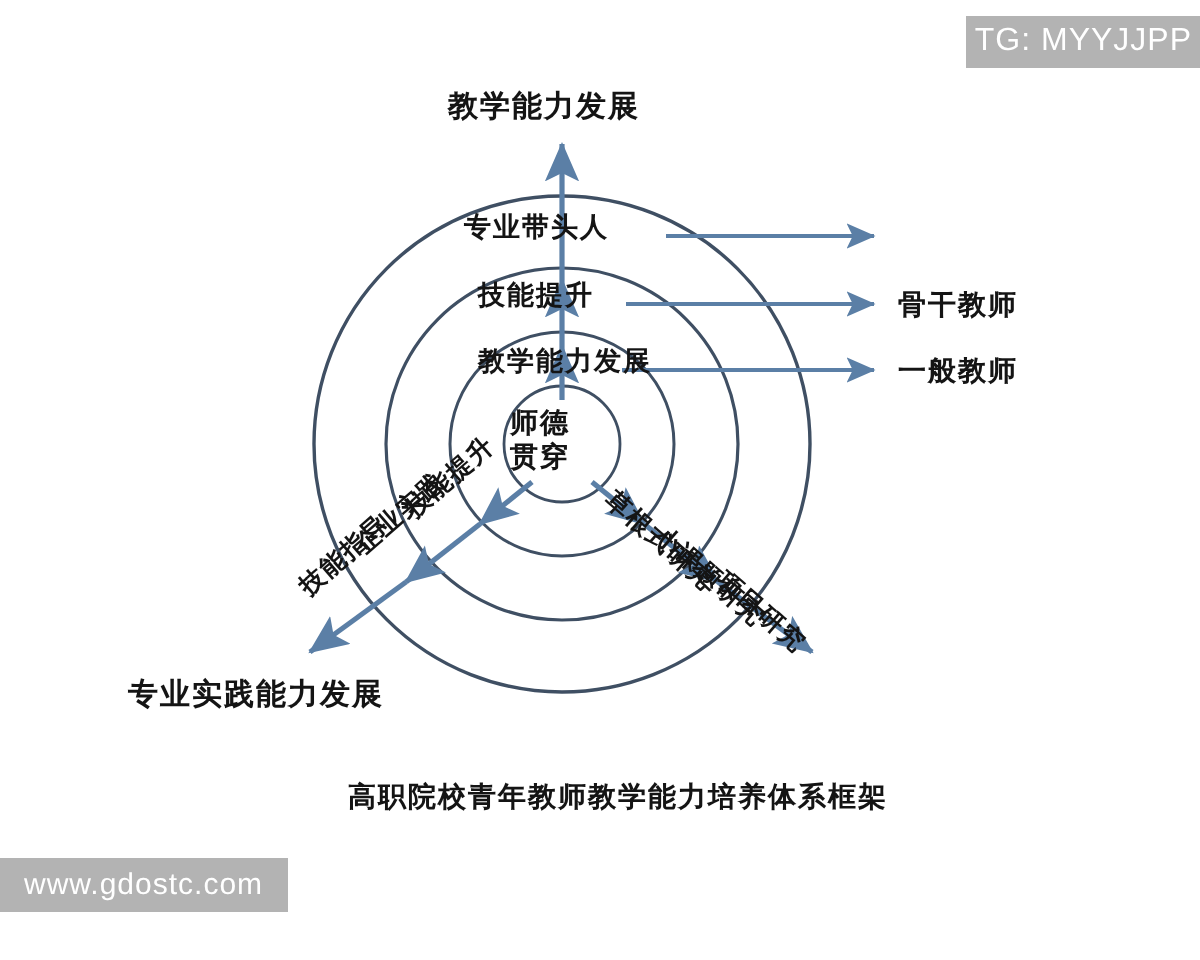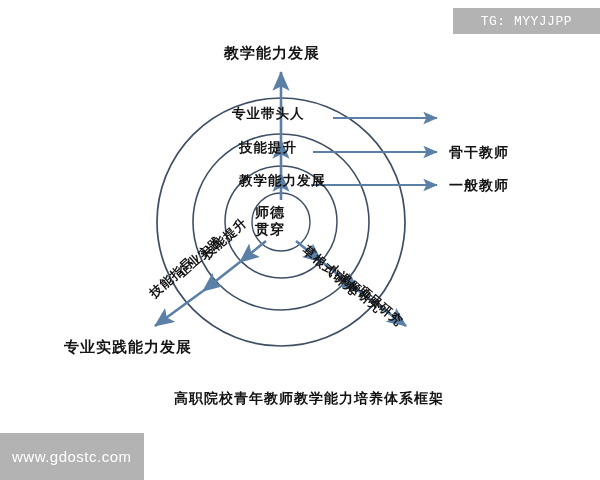--- a/index.html
+++ b/index.html
@@ -97,29 +97,28 @@
     color: #ffffff;
     font-family: "Liberation Sans", "DejaVu Sans", sans-serif;
     display: flex;
     align-items: center;
     letter-spacing: 0.5px;
   }
   #wm-top {
     right: 0;
     top: 8px;
     height: 26px;
-    padding: 0 28px;
-    font-size: 13px;
-    font-family: Liberation Mono, monospace;
+    padding: 0 4px;
+    font-size: 16px;
   }
   #wm-bottom {
     left: 0;
-    bottom: 0;
+    bottom: 24px;
     height: 27px;
-    padding: 10px 12px;
+    padding: 0 12px;
     font-size: 15px;
   }
 </style>
 </head>
 <body>
 
 <div id="figure-root">
 
   <svg class="diagram-canvas" viewBox="0 0 600 480">
     <defs>

